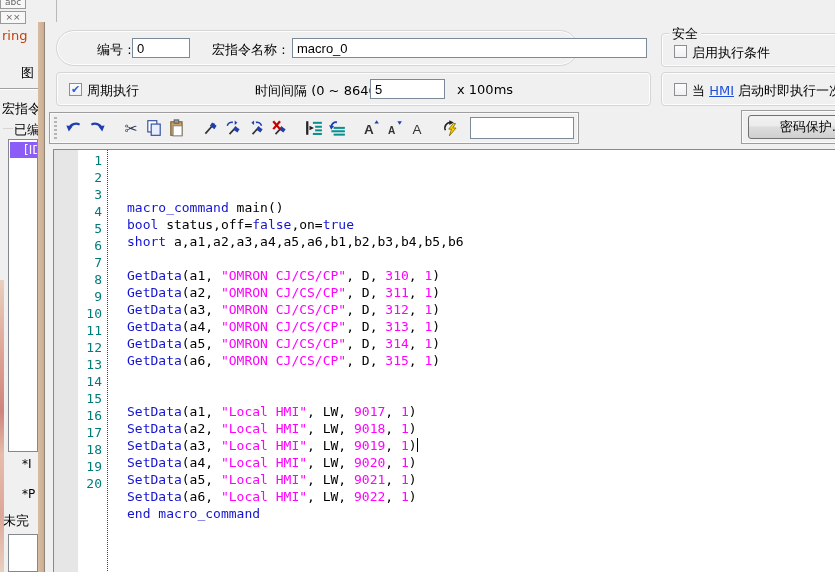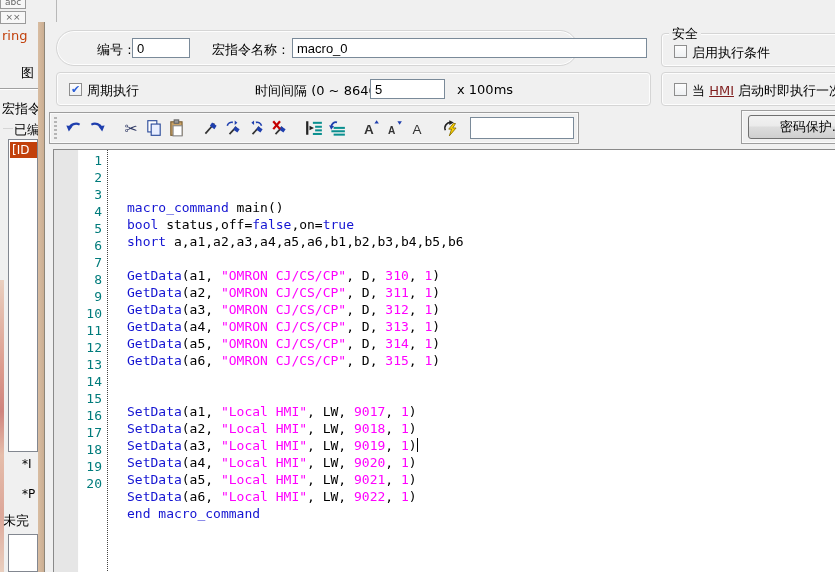--- a/index.html
+++ b/index.html
@@ -8,39 +8,39 @@
     position:relative; width:835px; height:572px; overflow:hidden;
     background:#f0f0f0; font-family:"DejaVu Sans","Liberation Sans",sans-serif;
     font-size:13px; color:#000;
   }
   
   .left-panel { position:absolute; left:0; top:0; width:57px; height:572px; background:#f0f0f0; border-right:1px solid #b8b8b8; overflow:hidden; }
   .lp-btn { position:absolute; width:26px; height:13px; border:1px solid #9a9a9a; background:#f7f7f7; font-size:9px; color:#666; text-align:center; line-height:11px; overflow:hidden; }
   .lp-text { position:absolute; white-space:nowrap; }
   .lp-divider { position:absolute; left:0; width:38px; border-top:1px solid #a0a0a0; border-bottom:1px solid #ffffff; }
   .lp-listbox { position:absolute; background:#fff; border:1px solid #828790; overflow:hidden; }
-  .lp-selected { position:absolute; left:1px; right:0; top:2px; height:16px; background:#c2410c; color:#fff; font-size:12px; line-height:16px; padding-left:2px; white-space:nowrap; }
+  .lp-selected { position:absolute; left:1px; right:0; top:2px; height:16px; background:#8b5cf6; color:#fff; font-size:12px; line-height:16px; padding-left:14px; white-space:nowrap; }
   .lp-desktop-sliver { position:absolute; left:0; top:280px; width:4px; height:292px;
     background:linear-gradient(to bottom,#e8c9b6,#d88c7c 30%,#c9716a 45%,#e3b49e 60%,#d99a8a 80%,#e8c9b6); opacity:.85; }
   
   .titlebar { position:absolute; left:38px; top:0; width:797px; height:22px;
     background:linear-gradient(to bottom,#ecdcc8,#d9bfa4 60%,#cdb094); overflow:hidden; }
   .glass-left { position:absolute; left:38px; top:22px; width:6px; height:550px;
     background:linear-gradient(to right,#d8bda2,#cbae92); }
   .blob { position:absolute; border-radius:50%; filter:blur(3px); opacity:.7; }
   .title-icon { position:absolute; left:7px; top:4px; width:14px; height:14px; }
   .title-text { position:absolute; left:26px; top:3px; font-size:13px; color:#1a1a1a; }
   
   .client { position:absolute; left:44px; top:22px; width:791px; height:550px; background:#f0f0f0; border-left:1px solid #8e8577; }
   .groupbox { position:absolute; border:1px solid #d5d5d5; border-radius:4px; box-shadow:inset 0 0 0 1px #fdfdfd; }
   .legend { position:absolute; top:-9px; left:7px; background:#f0f0f0; padding:0 3px; font-size:13px; }
   .fld-label { position:absolute; white-space:nowrap; font-size:13px; }
   .textbox { position:absolute; border:1px solid #7a8a99; background:#fff; font-family:"Liberation Sans","DejaVu Sans",sans-serif; font-size:13px; padding:1px 4px; color:#000; }
   .checkbox { position:absolute; width:13px; height:13px; border:1px solid #8e8e8e; background:linear-gradient(to bottom,#fdfdfd,#eef0f2); font-size:11px; line-height:12px; text-align:center; color:#2c5fd8; font-weight:bold; }
-  .hmi-blue { color:#7f1d1d;text-decoration:underline; }
+  .hmi-blue { color:#1d4ed8;text-decoration:underline; }
   
   .toolbar-panel { position:absolute; left:4px; top:90px; width:530px; height:32px; background:#f0f0f0; border:1px solid #9d9d9d; box-shadow:inset 0 0 0 1px #fafafa; }
   .grip { position:absolute; left:4px; top:4px; width:3px; height:22px;
     background:repeating-linear-gradient(to bottom,#b5b5b5 0 2px,transparent 2px 4px); }
   .tools { position:absolute; left:12px; top:3px; height:24px; display:flex; align-items:center; }
   .tool-btn { width:23px; height:24px; display:flex; align-items:center; justify-content:center; background:transparent; border:none; padding:0; cursor:default; }
   .tool-btn.gap { margin-left:11px; }
   .tool-search { position:absolute; left:420px; top:4px; width:104px; height:22px; }
   .pwd-panel { position:absolute; left:696px; top:88px; width:140px; height:34px; background:#f0f0f0; border:1px solid #9d9d9d; box-shadow:inset 0 0 0 1px #fafafa; }
   .pwd-btn { position:absolute; left:6px; top:4px; width:128px; height:24px;

